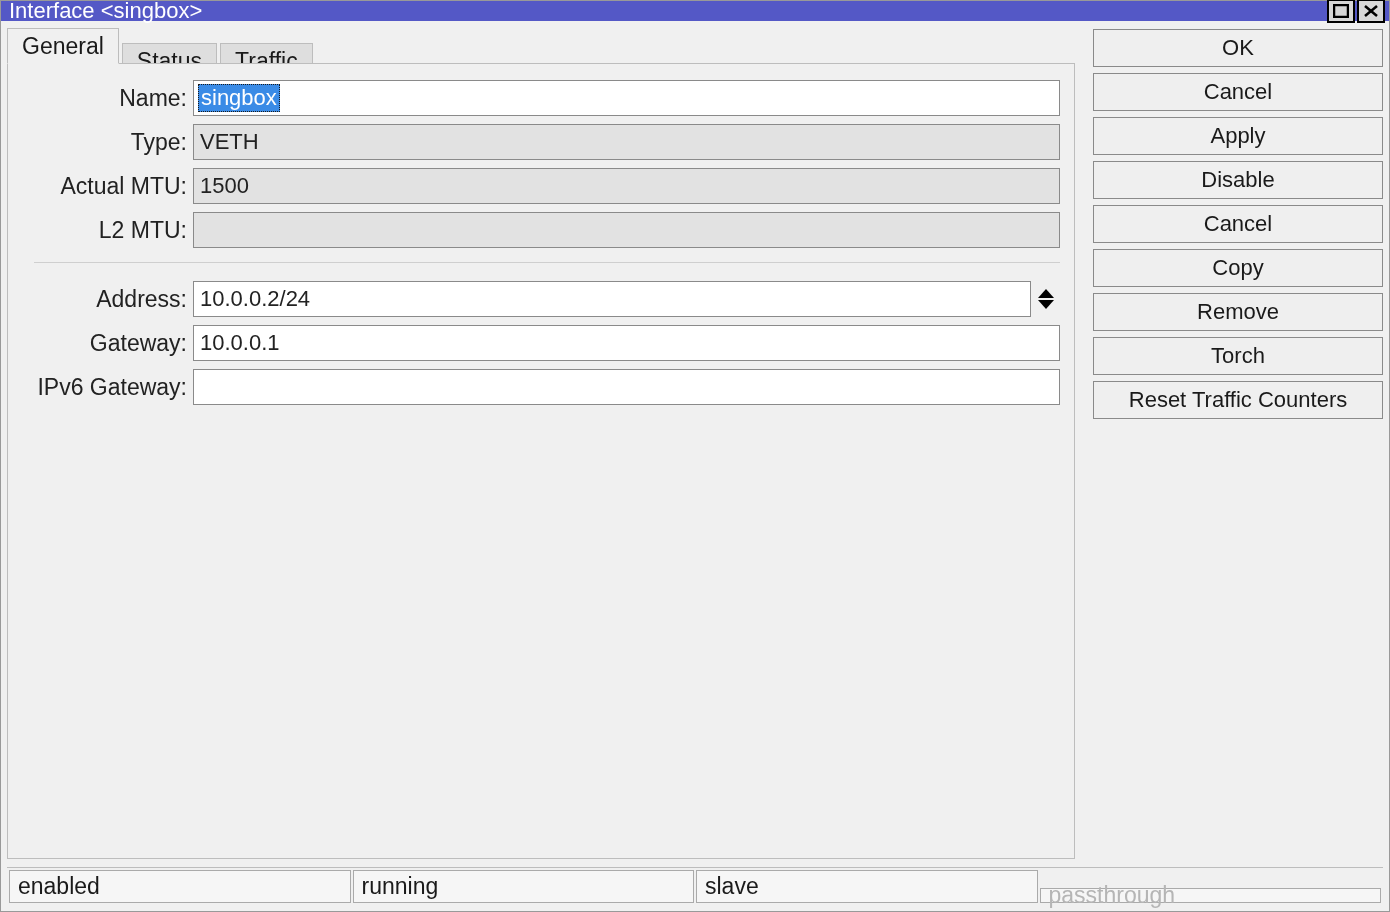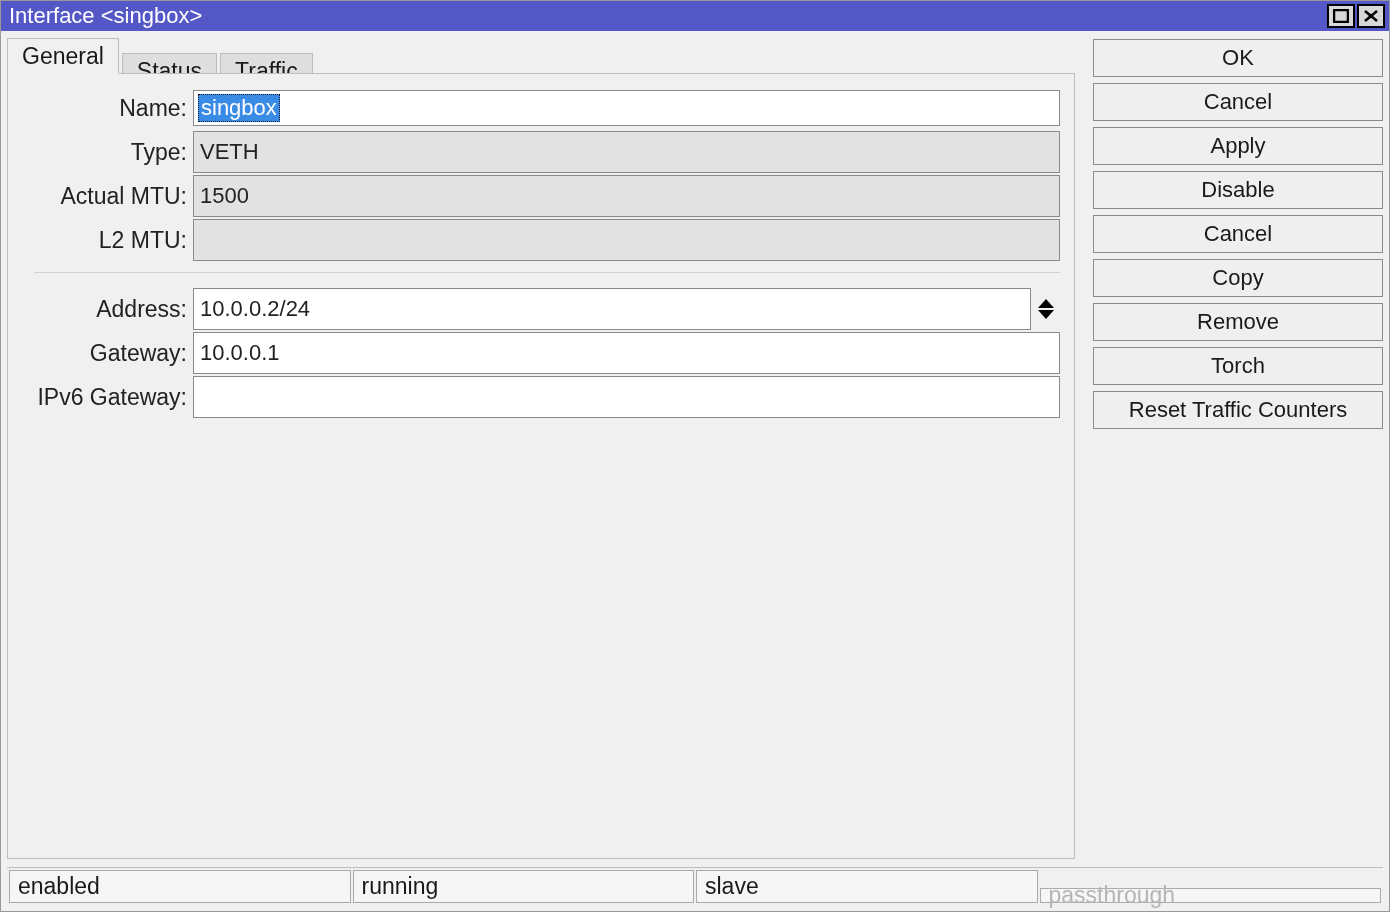--- a/index.html
+++ b/index.html
@@ -16,21 +16,21 @@
     width: 1390px;
     height: 912px;
     display: flex;
     flex-direction: column;
     background: #f0f0f0;
     border: 1px solid #999;
   }
   .titlebar {
     background: #5458c6;
     color: #fff;
-    height: 30px;
+    height: 20px;
     display: flex;
     align-items: center;
     padding: 0 4px 0 8px;
     font-size: 22px;
   }
   .titlebar .title { flex: 1; }
   .title-controls { display: flex; gap: 2px; }
   .title-btn {
     width: 28px; height: 24px;
     background: #d8d8d8;
@@ -101,21 +101,21 @@
     font-size: 23px;
     color: #222;
   }
   .form-input-wrap {
     flex: 1;
     display: flex;
     align-items: center;
   }
   input.txt, .ro-field {
     width: 100%;
-    height: 42px;
+    height: 36px;
     border: 1px solid #8a8a8a;
     background: #ffffff;
     font-size: 22px;
     padding: 2px 6px;
     color: #222;
   }
   .ro-field {
     background: #e2e2e2;
     display: flex;
     align-items: center;

